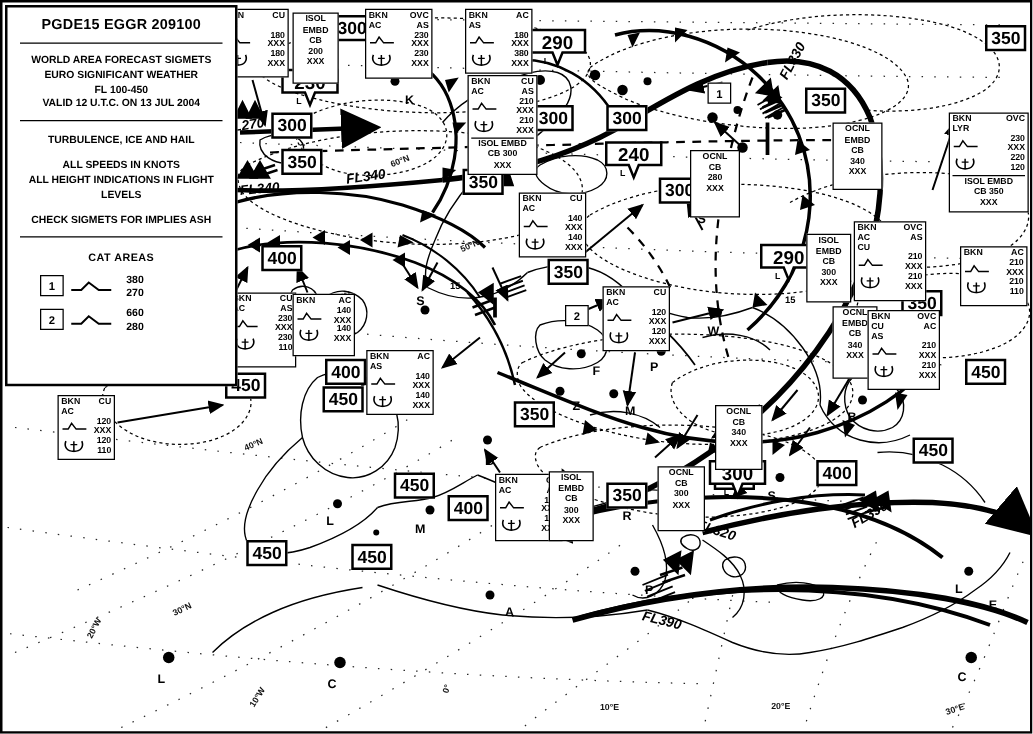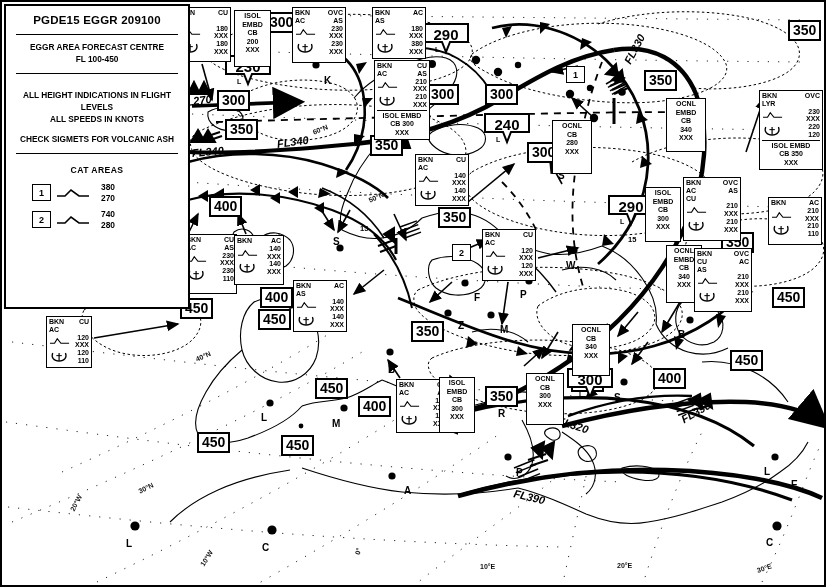--- a/index.html
+++ b/index.html
@@ -378,30 +378,33 @@
         <circle cx="808" cy="10" r="0"></circle>
       <circle cx="516" cy="63" r="3.2"></circle>
         <circle cx="588" cy="86" r="3.2"></circle>
     </g>
   </svg>
 
   <div class="legend">
     <div class="hdr">PGDE15 EGGR 209100</div>
     <hr>
     <div class="blk">
-      <div>EGGR AREA FORECAST CENTRE</div>
+      <div>WORLD AREA FORECAST SIGMETS</div>
+      <div>EURO SIGNIFICANT WEATHER</div>
       <div>FL 100-450</div>
+      <div>VALID 12 U.T.C. ON 13 JUL 2004</div>
     </div>
     <hr>
     <div class="blk2">
+      <div>TURBULENCE, ICE AND HAIL</div>
       <div style="height:7px"></div>
+      <div>ALL SPEEDS IN KNOTS</div>
       <div>ALL HEIGHT INDICATIONS IN FLIGHT LEVELS</div>
-      <div>ALL SPEEDS IN KNOTS</div>
       <div style="height:7px"></div>
-      <div>CHECK SIGMETS FOR VOLCANIC ASH</div>
+      <div>CHECK SIGMETS FOR IMPLIES ASH</div>
     </div>
     <hr>
     <div class="cat-title">CAT AREAS</div>
 
     <div class="catrow">
       <div class="catbox">1</div>
       <svg class="catsym" viewBox="0 0 42 16">
         <path d="M2,11 L10,11 L16,5 L24,11 L34,11" stroke="#000" stroke-width="1.6" fill="none"></path>
       </svg>
       <div class="catvals">
@@ -409,21 +412,21 @@
         <div>270</div>
       </div>
     </div>
 
     <div class="catrow">
       <div class="catbox">2</div>
       <svg class="catsym" viewBox="0 0 42 16">
         <path d="M2,11 L10,11 L16,5 L24,11 L34,11" stroke="#000" stroke-width="1.6" fill="none"></path>
       </svg>
       <div class="catvals">
-        <div>740</div>
+        <div>660</div>
         <div>280</div>
       </div>
     </div>
   </div>
 
   <div id="overlay">
       <div class="fl" style="left: 263px; top: 10px;">300</div>
       <div class="fl" style="left: 377px; top: 10px;">300</div>
       <div class="fl" style="left: 786px; top: 18px;">350</div>
       <div class="fl" style="left: 215px; top: 88px;">300</div>

